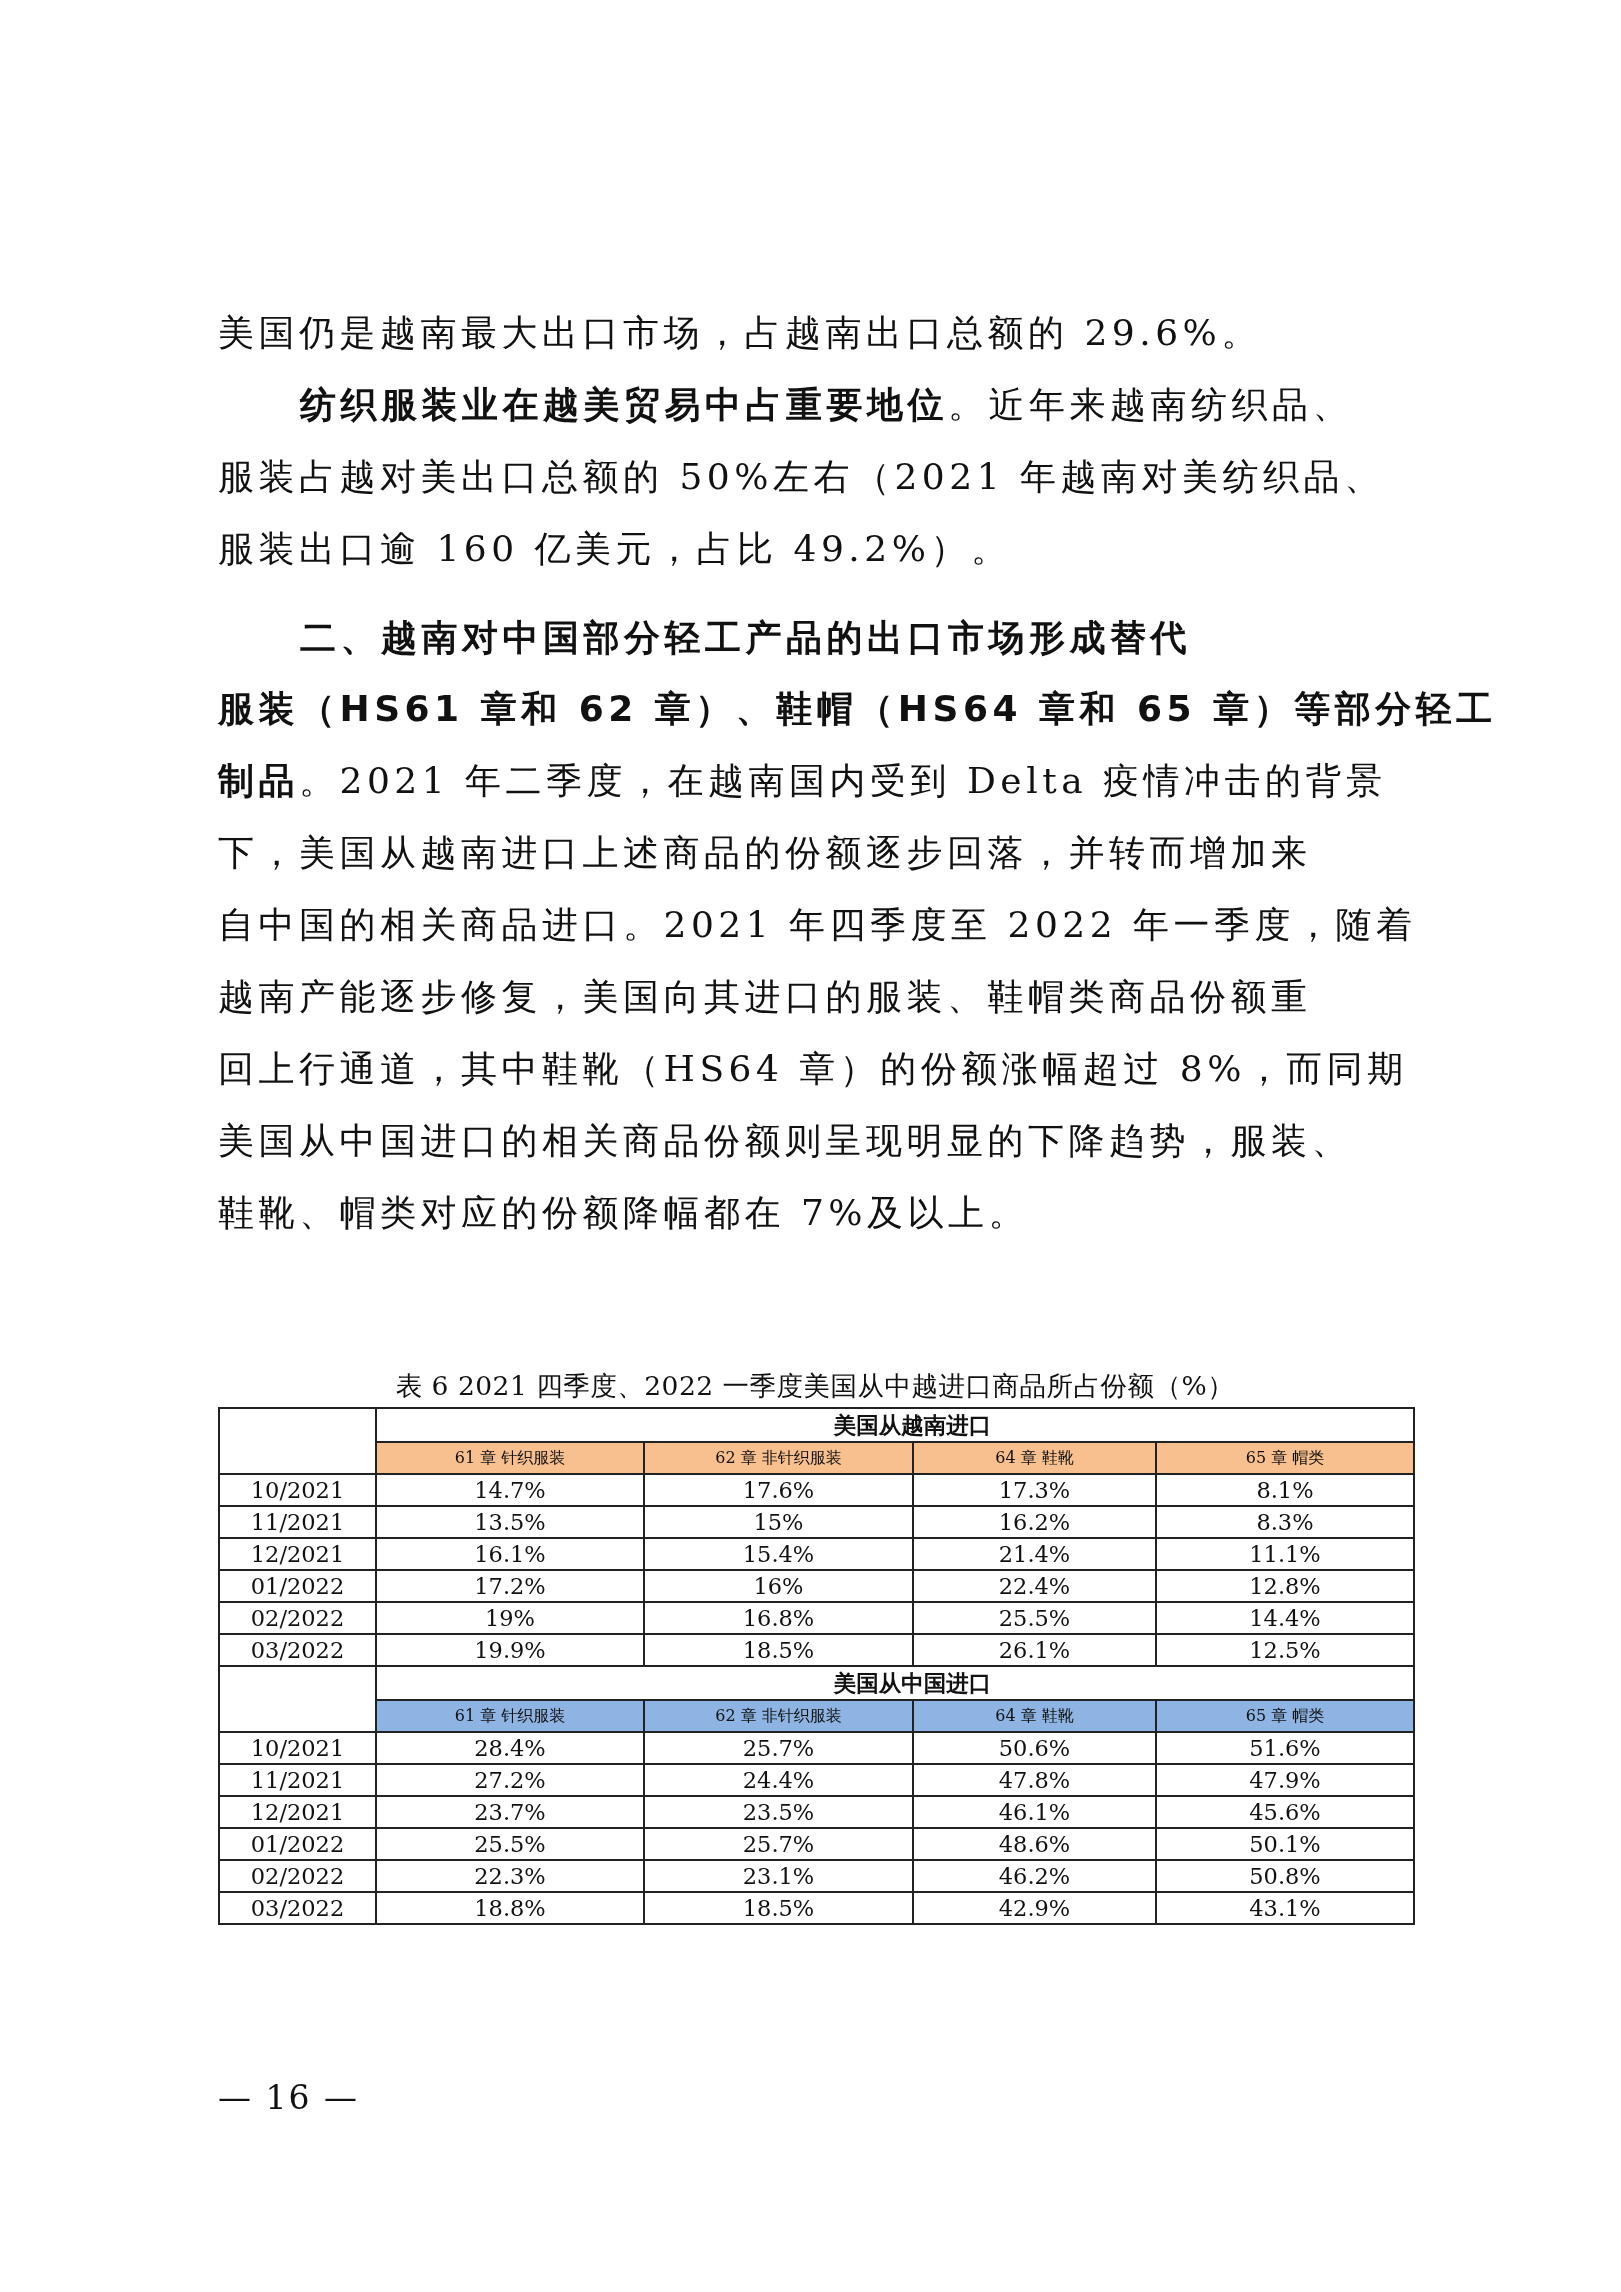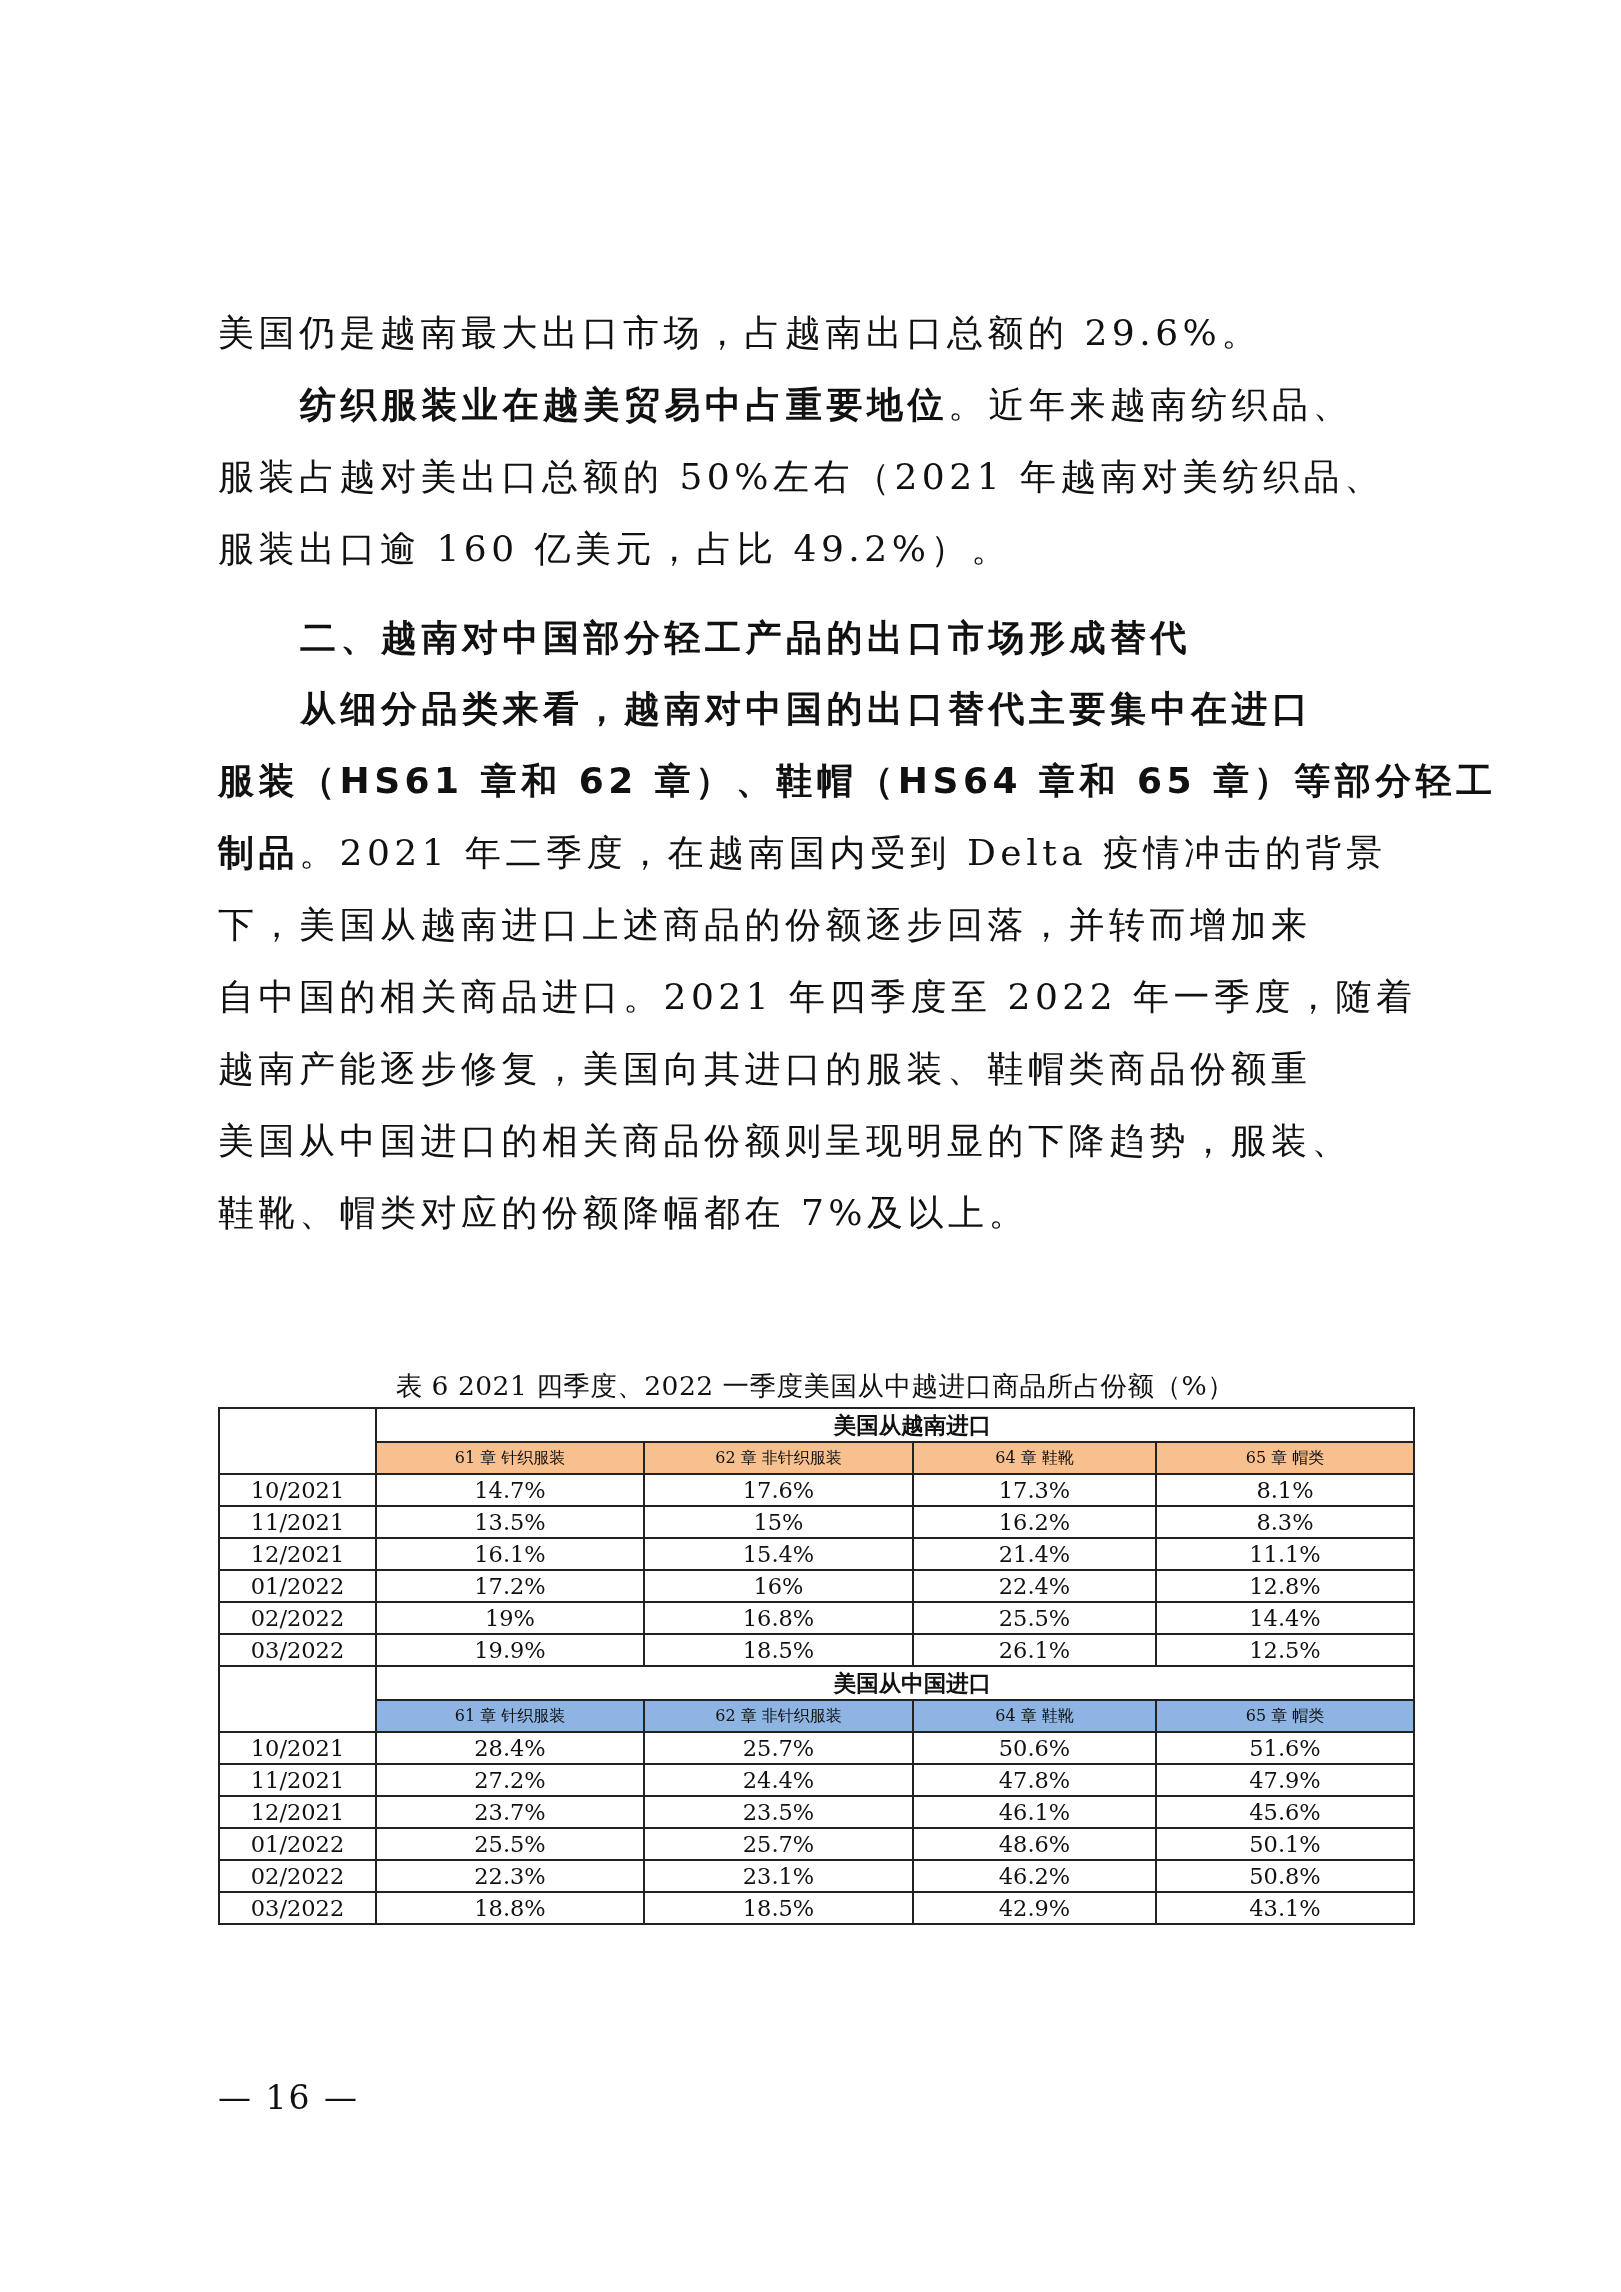--- a/index.html
+++ b/index.html
@@ -34,26 +34,26 @@
 
   <div class="para" style="top:369px;">
     <span class="line" style="padding-left:82px;"><span class="bold">纺织服装业在越美贸易中占重要地位</span><span>。近年来越南纺织品、</span></span>
     <span class="line">服装占越对美出口总额的 50%左右（2021 年越南对美纺织品、</span>
     <span class="line">服装出口逾 160 亿美元，占比 49.2%）。</span>
   </div>
 
   <div class="para heading" style="top:602px; padding-left:82px; width:1113px;">二、越南对中国部分轻工产品的出口市场形成替代</div>
 
   <div class="para" style="top:673px;">
-    <span class="line bold" style="padding-left:82px;">从细分品类来看，越南对中国的出口替代主要集中在进口</span>
     <span class="line bold">服装（HS61 章和 62 章）、鞋帽（HS64 章和 65 章）等部分轻工</span>
     <span class="line"><span class="bold">制品</span><span>。2021 年二季度，在越南国内受到 Delta 疫情冲击的背景</span></span>
     <span class="line">下，美国从越南进口上述商品的份额逐步回落，并转而增加来</span>
     <span class="line">自中国的相关商品进口。2021 年四季度至 2022 年一季度，随着</span>
     <span class="line">越南产能逐步修复，美国向其进口的服装、鞋帽类商品份额重</span>
+    <span class="line">回上行通道，其中鞋靴（HS64 章）的份额涨幅超过 8%，而同期</span>
     <span class="line">美国从中国进口的相关商品份额则呈现明显的下降趋势，服装、</span>
     <span class="line">鞋靴、帽类对应的份额降幅都在 7%及以上。</span>
   </div>
 
   <div class="caption">表 6 2021 四季度、2022 一季度美国从中越进口商品所占份额（%）</div>
 
   <table class="data">
     <colgroup>
       <col style="width:157px">
         <col style="width:268px">

